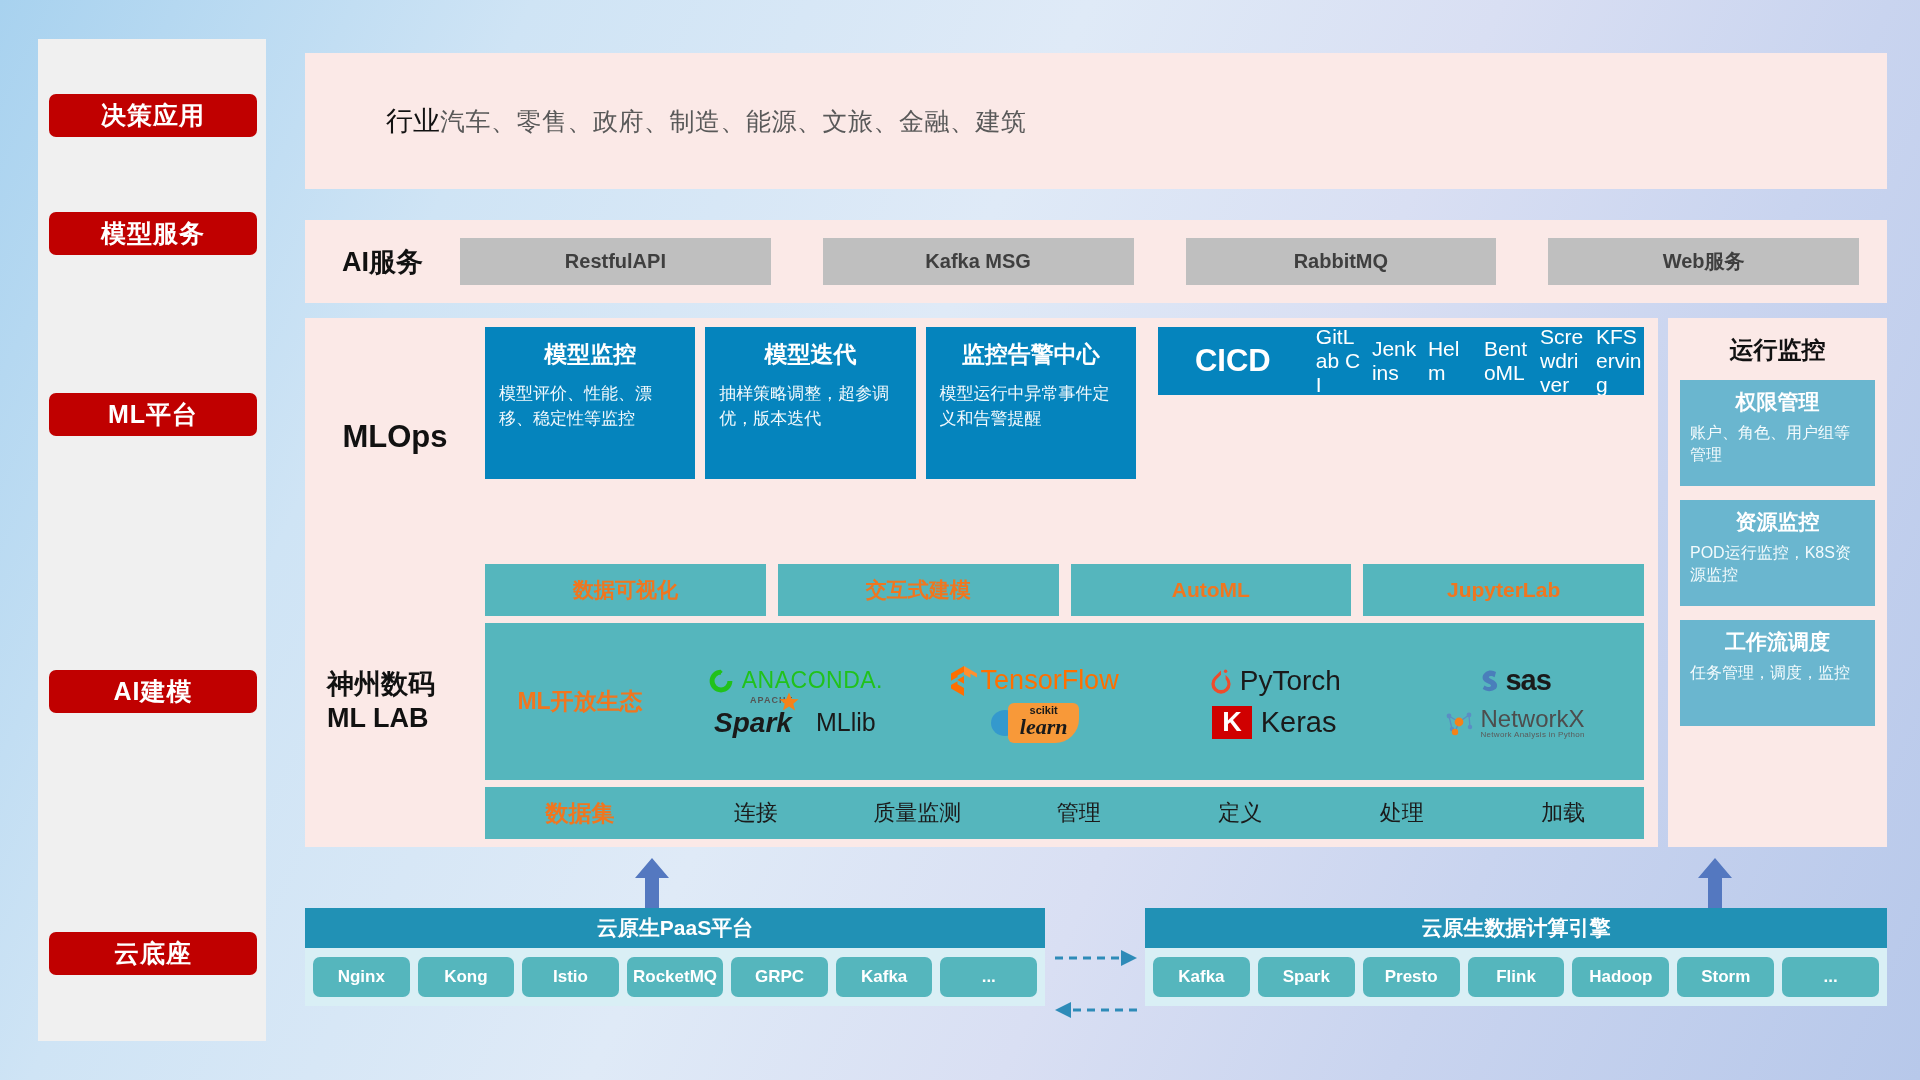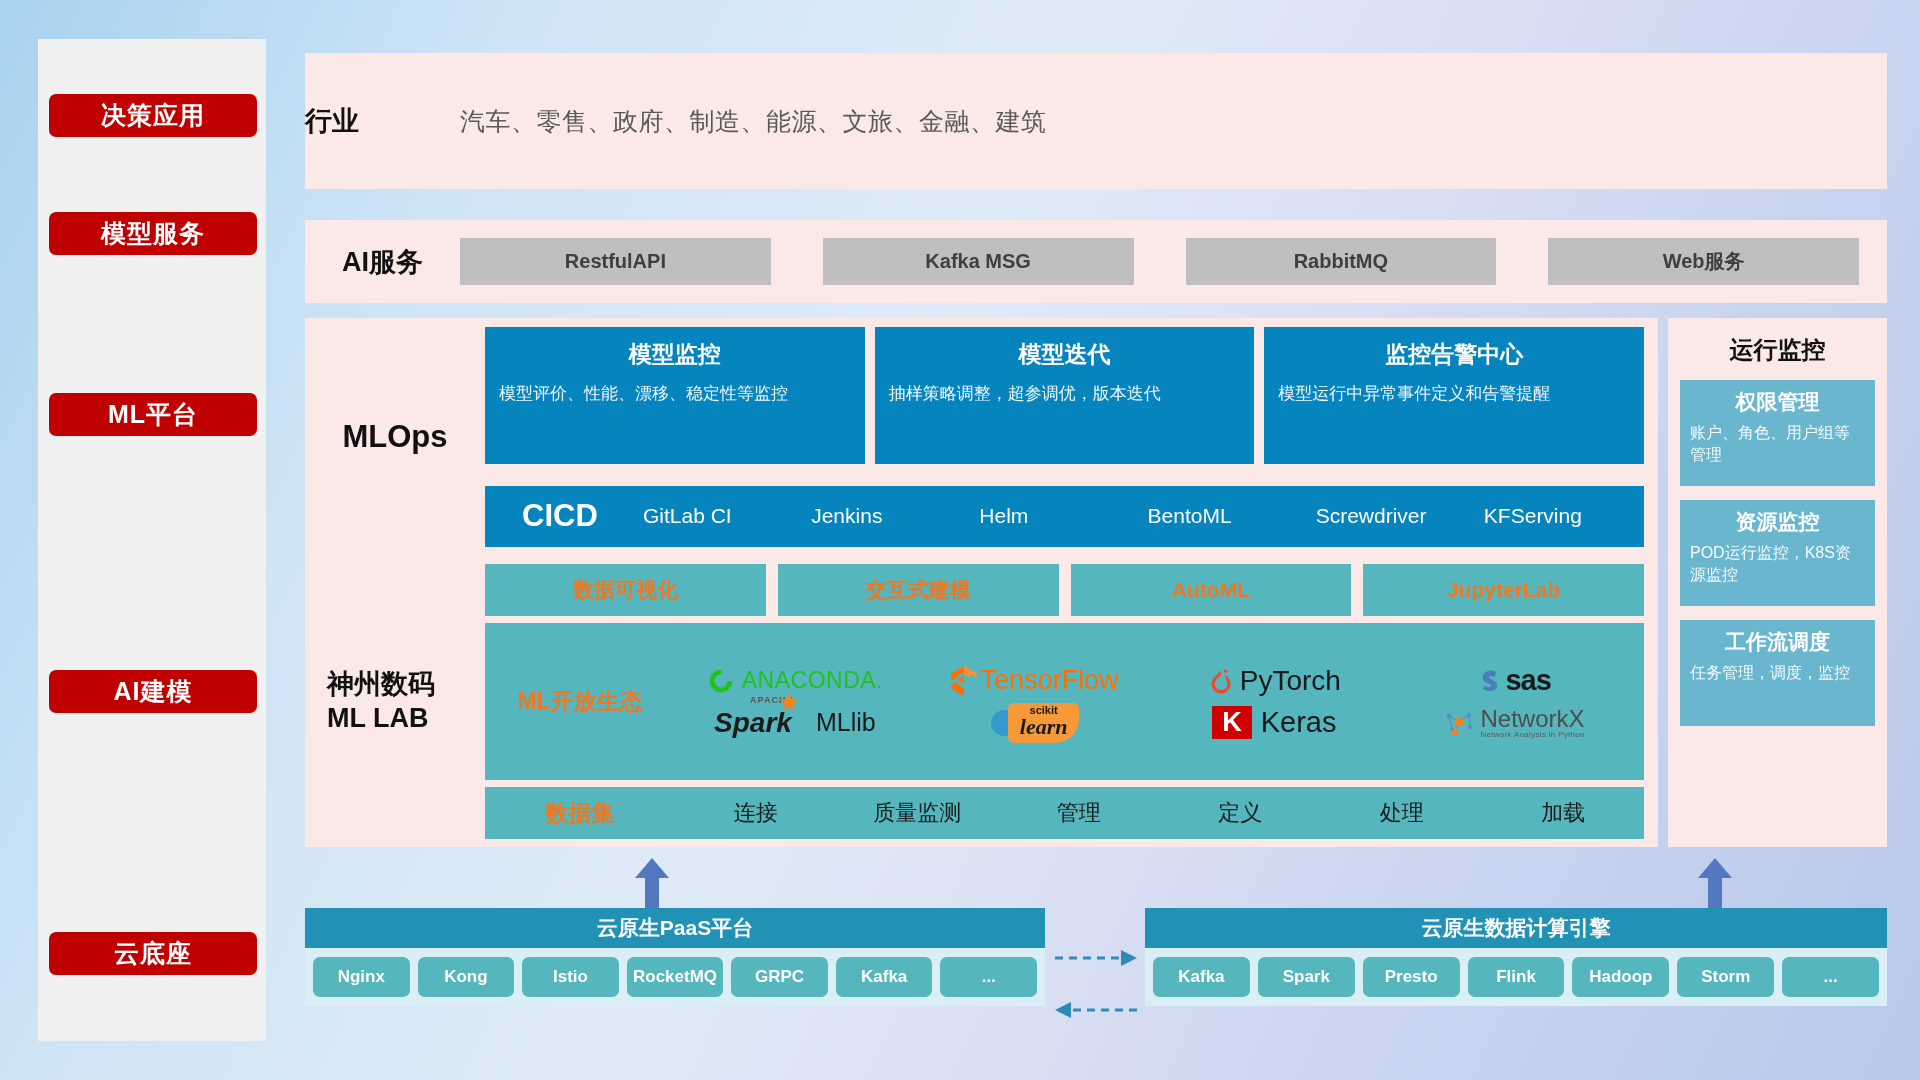--- a/index.html
+++ b/index.html
@@ -33,24 +33,24 @@
   .pink-panel { background: #fbe9e7; }
 
   
   #row-apps {
     position: absolute; left: 0; top: 53px; width: 1582px; height: 136px;
     display: flex; align-items: center;
   }
   .app-lines { flex: 1; padding-right: 20px; }
   .app-line { display: flex; align-items: center; height: 58px; }
   .app-line .k {
-    width: 135px; flex: 0 0 135px; font-size: 27px; font-weight: bold;
-    color: #111; text-align: left;
-  }
-  .app-line .v { font-size: 25px; color: #595959; letter-spacing: .5px; margin-left: 20px; }
+    width: 135px; flex: 0 0 135px; font-size: 27px; font-weight: normal;
+    color: #111; text-align: right;
+  }
+  .app-line .v { font-size: 25px; color: #595959; letter-spacing: .5px; }
 
   
   #row-ai {
     position: absolute; left: 0; top: 220px; width: 1582px; height: 83px;
     display: flex; align-items: center;
   }
   #row-ai .rowlab {
     width: 155px; flex: 0 0 155px; text-align: center;
     font-size: 27px; font-weight: bold; color: #111;
   }
@@ -64,21 +64,21 @@
   
   #row-mlops {
     position: absolute; left: 0; top: 318px; width: 1353px; height: 238px;
     display: flex; align-items: center;
   }
   #row-mlops .rowlab {
     width: 180px; flex: 0 0 180px; text-align: center;
     font-size: 31px; font-weight: bold; color: #111;
   }
   #mlops-stack { flex: 1; padding: 9px 14px 9px 0; height: 100%;
-                 display: flex; flex-direction: column; gap: 22px; justify-content: flex-end; }
+                 display: flex; flex-direction: row; gap: 22px; justify-content: flex-end; }
   #mlops-cards { display: flex; gap: 10px; height: 152px; }
   .mlops-card {
     flex: 1; background: #0584bd; color: #fff; padding: 12px 14px 10px;
     display: flex; flex-direction: column; align-items: center;
   }
   .mlops-card .t { font-size: 23px; font-weight: bold; margin-bottom: 12px; }
   .mlops-card .d { font-size: 17px; line-height: 1.45; align-self: flex-start; color: #f2f9fd; }
 
   #cicd-bar {
     height: 68px; background: #0584bd; color: #fff;

